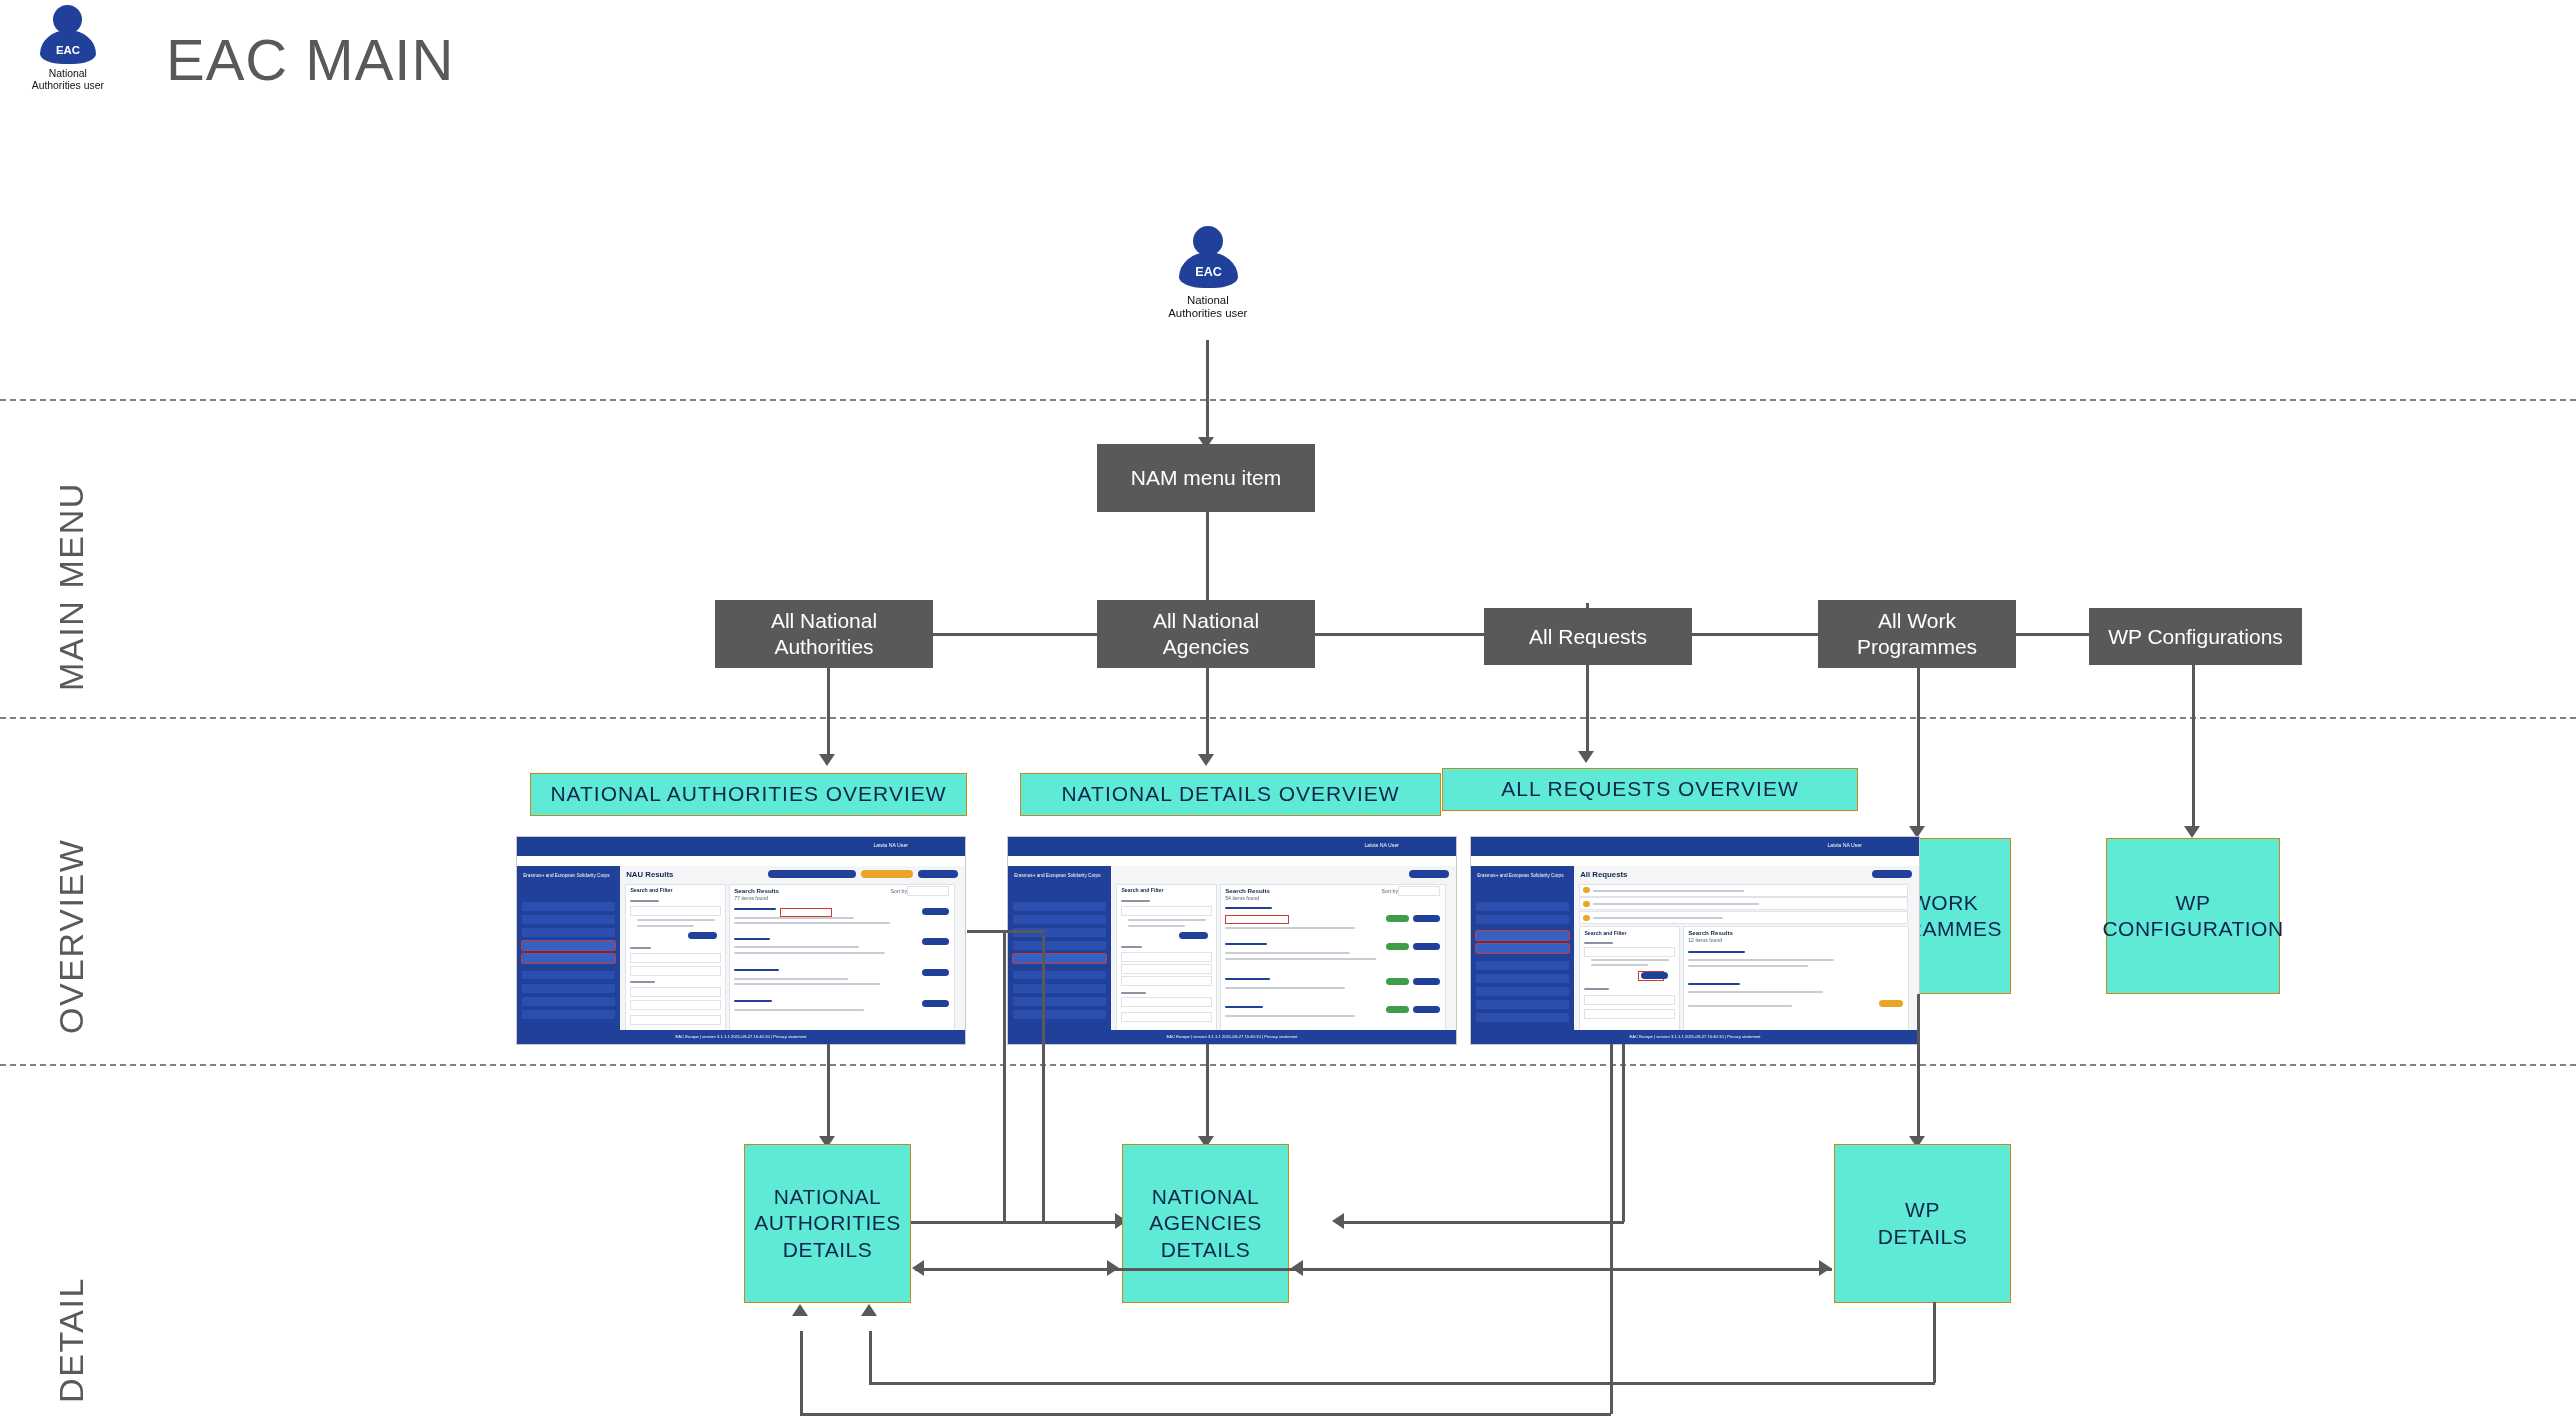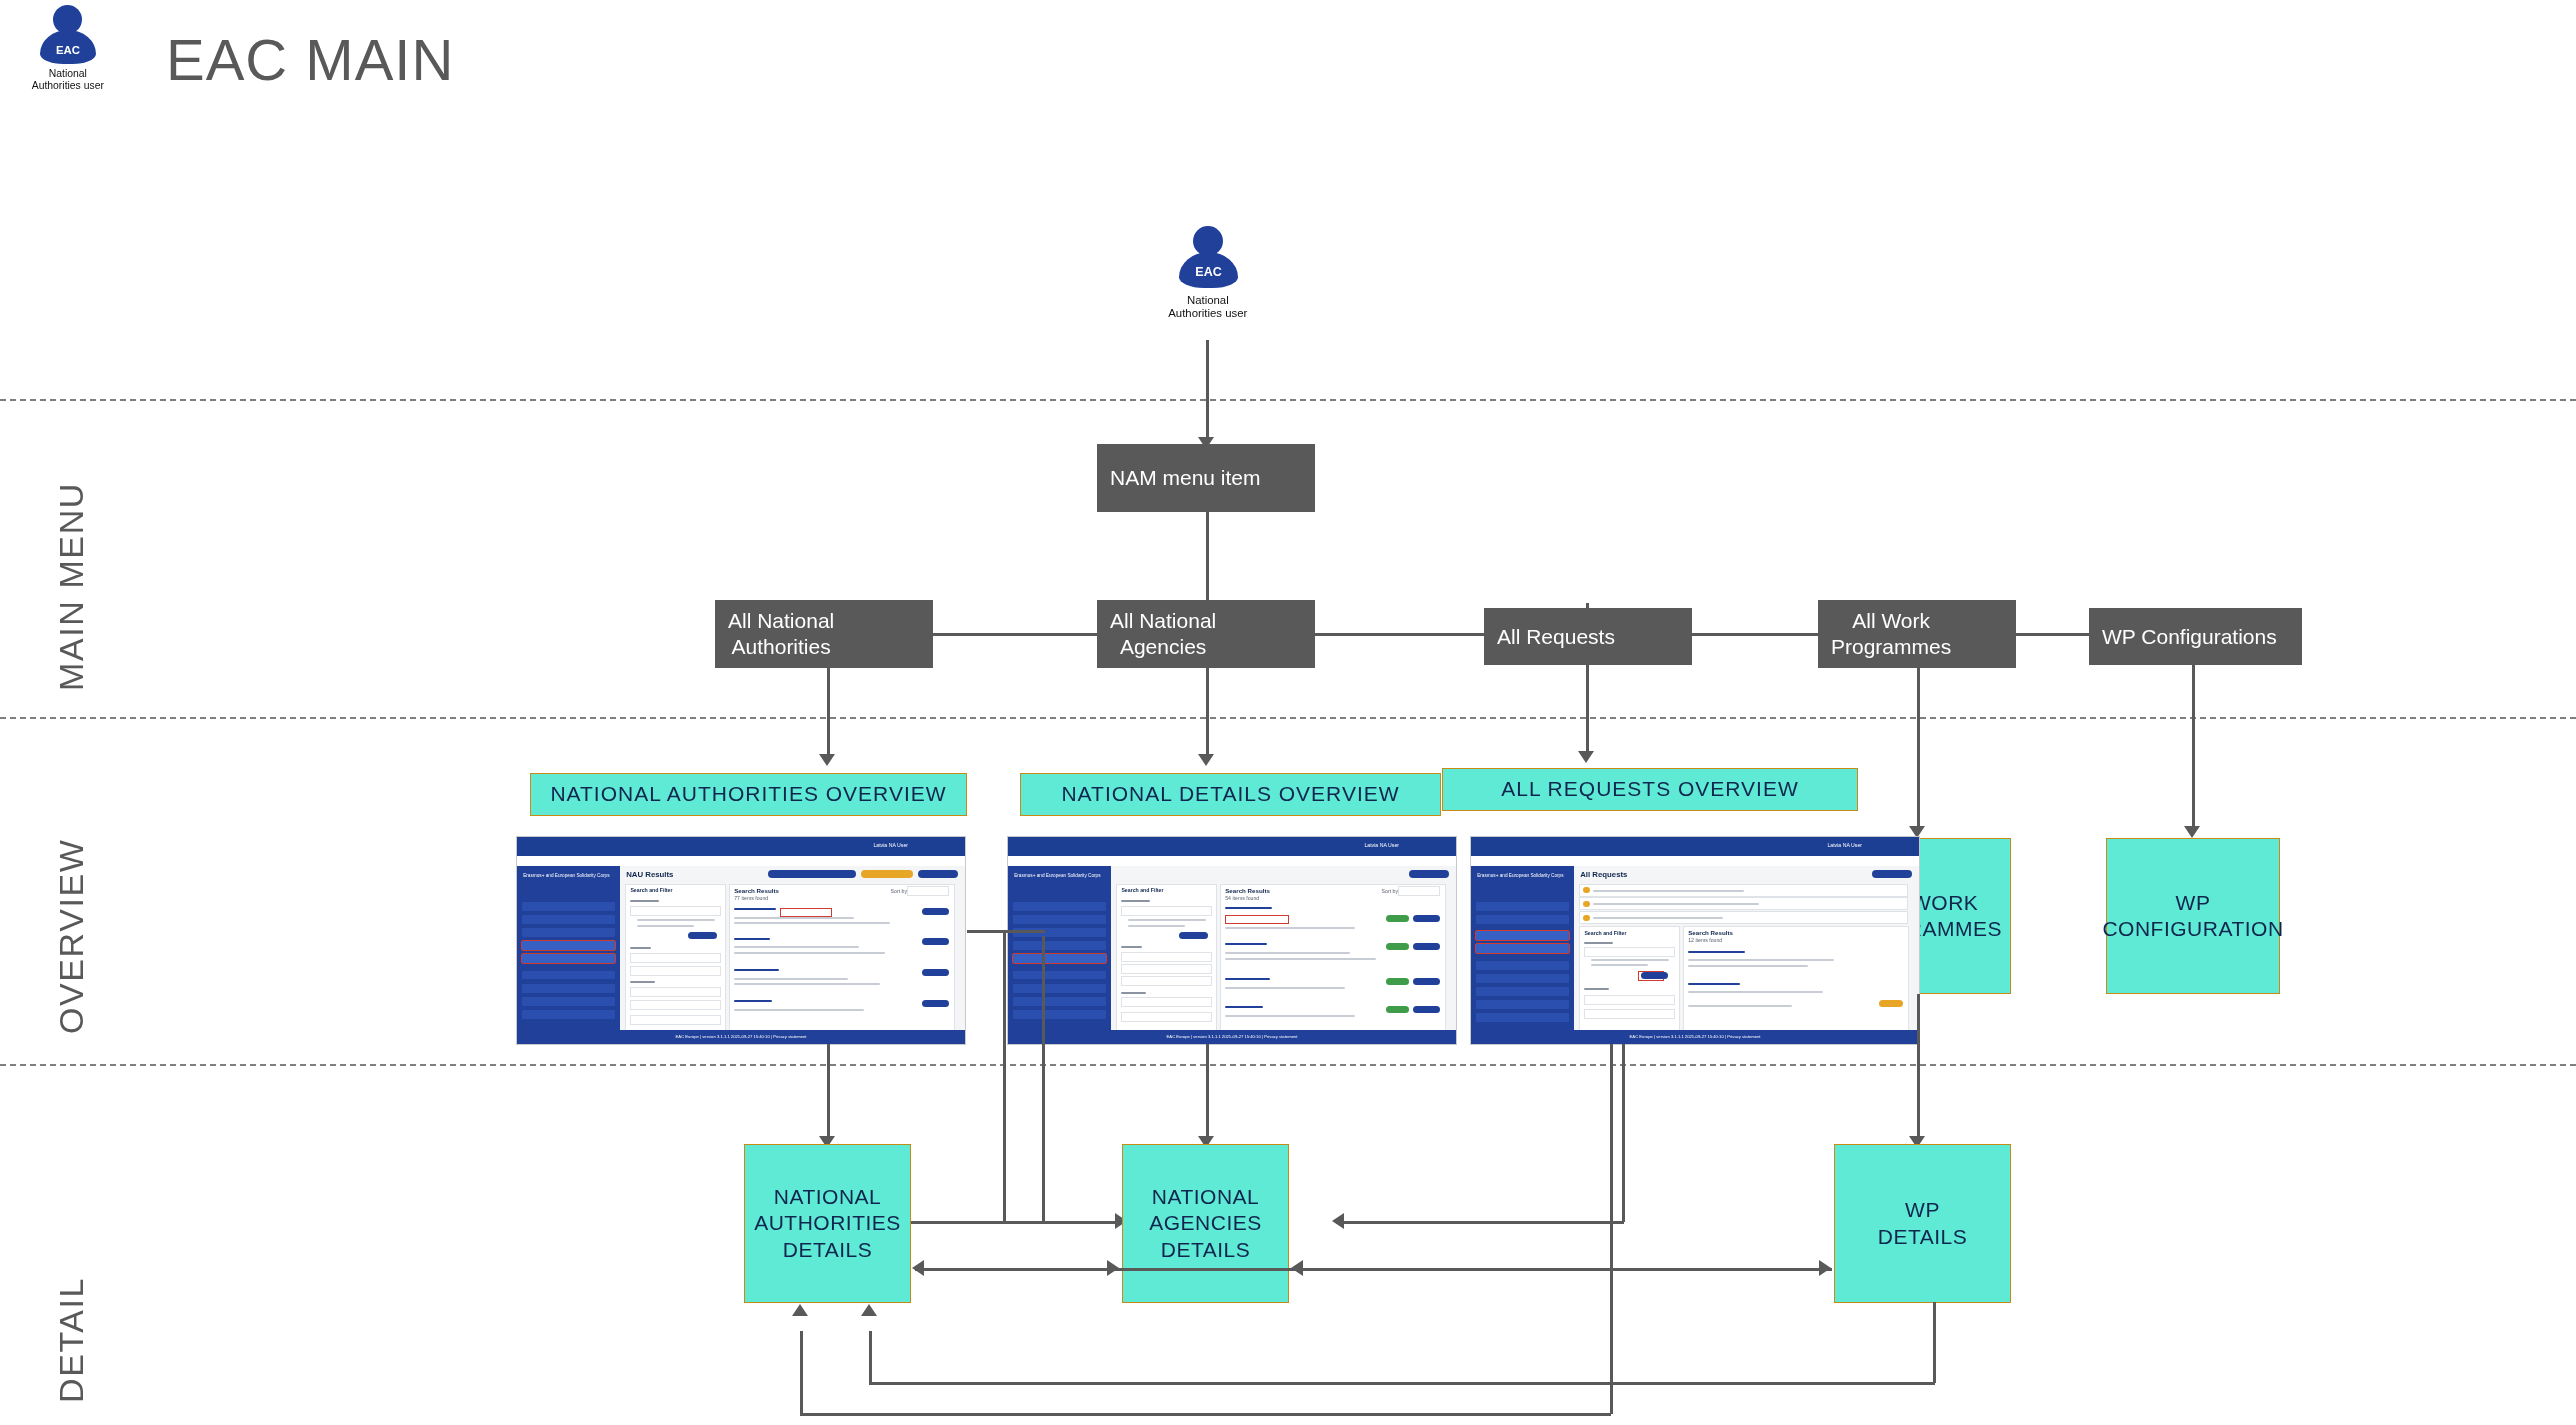--- a/index.html
+++ b/index.html
@@ -9,21 +9,21 @@
   #header-title{left:166px;top:26px;font-size:58px;color:#595959;letter-spacing:1px;font-weight:400;}
   .avatar{position:absolute;}
   .avatar .head{position:absolute;border-radius:50%;background:#20409a;}
   .avatar .body{position:absolute;background:#20409a;border-radius:50% 50% 42% 42%/ 70% 70% 30% 30%;}
   .avatar .badge{position:absolute;background:#20409a;border-radius:50%;color:#fff;display:flex;align-items:center;justify-content:center;font-weight:700;}
   .avatar .cap{position:absolute;text-align:center;color:#111;line-height:1.15;}
   
   .dashline{position:absolute;left:0;height:0;border-top:2.6px dashed #7f7f7f;}
   .lane-label{position:absolute;color:#595959;font-size:34px;letter-spacing:1.6px;transform-origin:left top;white-space:nowrap;}
   
-  .gbox{position:absolute;background:#595959;color:#ffffff;display:flex;align-items:center;justify-content:flex-start;text-align:center;font-size:21px;line-height:1.22;padding:13px;box-sizing:border-box;}
+  .gbox{position:absolute;background:#595959;color:#ffffff;display:flex;align-items:center;justify-content:center;text-align:center;font-size:21px;line-height:1.22;padding:13px;box-sizing:border-box;}
   .obox{position:absolute;background:#5eead4;border:1.6px solid #c78a12;color:#10264f;display:flex;align-items:center;justify-content:center;text-align:center;font-size:21px;line-height:1.25;box-sizing:border-box;letter-spacing:0.5px;}
   .obox.title{font-size:21px;letter-spacing:1px;}
   
   .ln{position:absolute;background:#595959;}
   .hln{height:2.6px;}
   .vln{width:2.6px;}
   .arrow{position:absolute;width:0;height:0;}
   .arr-down{border-left:8.3px solid transparent;border-right:8.3px solid transparent;border-top:12.5px solid #595959;}
   .arr-left{border-top:8.3px solid transparent;border-bottom:8.3px solid transparent;border-right:12.5px solid #595959;}
   .arr-right{border-top:8.3px solid transparent;border-bottom:8.3px solid transparent;border-left:12.5px solid #595959;}

